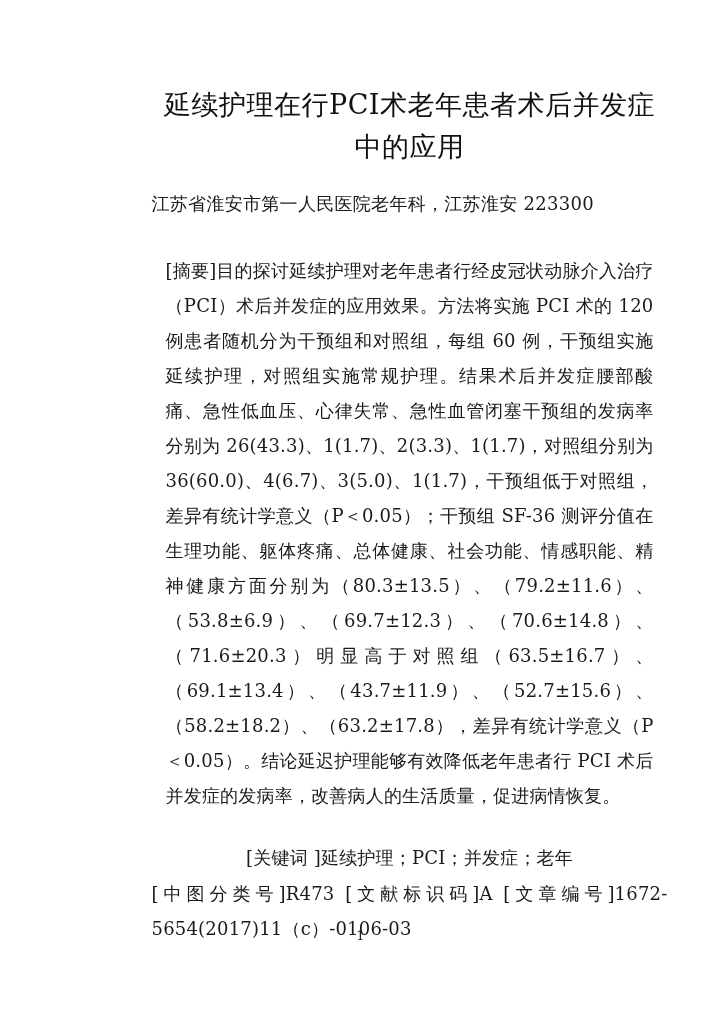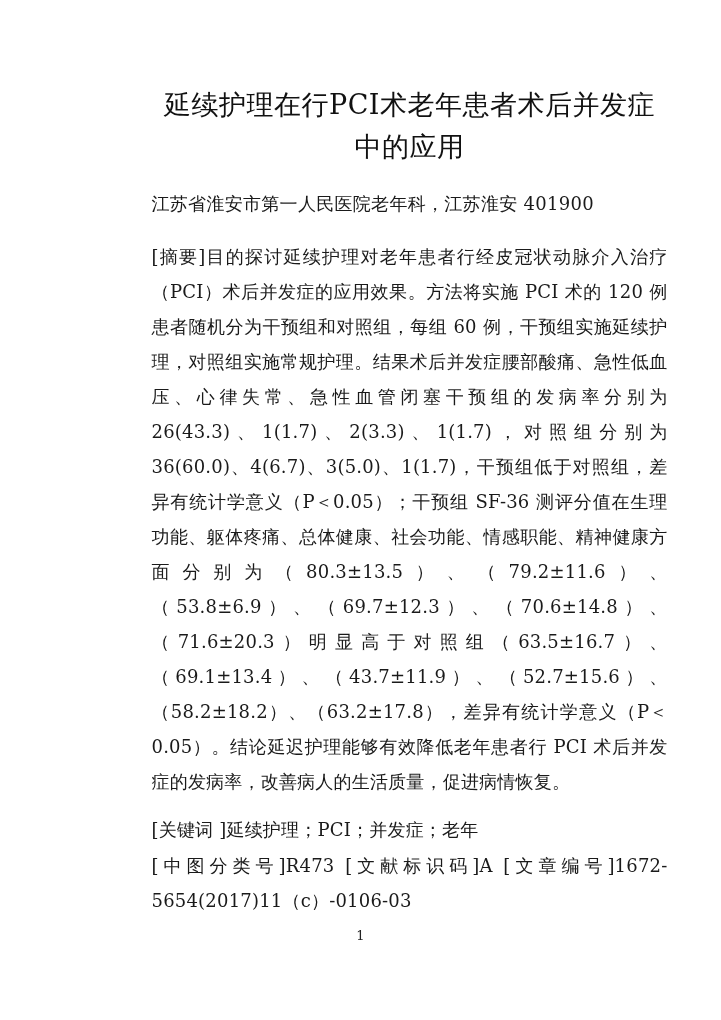--- a/index.html
+++ b/index.html
@@ -42,34 +42,35 @@
     letter-spacing: 0.3px;
   }
   .affiliation {
     margin: 0;
     padding-top: 23px;
     font-size: 18px;
     line-height: 26px;
     letter-spacing: 0.3px;
   }
   .abstract {
-    margin: 0;
+    margin: 14px;
     padding-top: 22px;
     font-size: 18px;
     line-height: 35px;
     text-align: justify;
     text-justify: inter-character;
     letter-spacing: 0.2px;
   }
   .keywords {
     margin: 0;
     padding-top: 13px;
     font-size: 18px;
     line-height: 35px;
     letter-spacing: 0.2px;
+    text-align: center;
   }
   .classification {
     margin: 0;
     padding-top: 1px;
     font-size: 18px;
     line-height: 35px;
     text-align: justify;
     text-justify: inter-character;
     letter-spacing: 0.2px;
   }
@@ -87,21 +88,21 @@
 </head>
 <body>
 
 <div class="page">
 
   <div class="content">
 
     <h1 class="doc-title">延续护理在行PCI术老年患者术后并发症中的应用</h1>
 
 
-    <p class="affiliation">江苏省淮安市第一人民医院老年科，江苏淮安 401900</p>
+    <p class="affiliation">江苏省淮安市第一人民医院老年科，江苏淮安 223300</p>
 
     <p class="abstract">[摘要]目的探讨延续护理对老年患者行经皮冠状动脉介入治疗（PCI）术后并发症的应用效果。方法将实施 PCI 术的 120 例患者随机分为干预组和对照组，每组 60 例，干预组实施延续护理，对照组实施常规护理。结果术后并发症腰部酸痛、急性低血压、心律失常、急性血管闭塞干预组的发病率分别为 26(43.3)、1(1.7)、2(3.3)、1(1.7)，对照组分别为 36(60.0)、4(6.7)、3(5.0)、1(1.7)，干预组低于对照组，差异有统计学意义（P＜0.05）；干预组 SF-36 测评分值在生理功能、躯体疼痛、总体健康、社会功能、情感职能、精神健康方面分别为（80.3±13.5）、（79.2±11.6）、（53.8±6.9）、（69.7±12.3）、（70.6±14.8）、（71.6±20.3）明显高于对照组（63.5±16.7）、（69.1±13.4）、（43.7±11.9）、（52.7±15.6）、（58.2±18.2）、（63.2±17.8），差异有统计学意义（P＜0.05）。结论延迟护理能够有效降低老年患者行 PCI 术后并发症的发病率，改善病人的生活质量，促进病情恢复。</p>
 
     <p class="keywords">[关键词  ]延续护理；PCI；并发症；老年</p>
 
     <p class="classification">[中图分类号]R473    [文献标识码]A    [文章编号]1672-5654(2017)11（c）-0106-03</p>
 
   </div>
 
   <div class="page-number">1</div>

